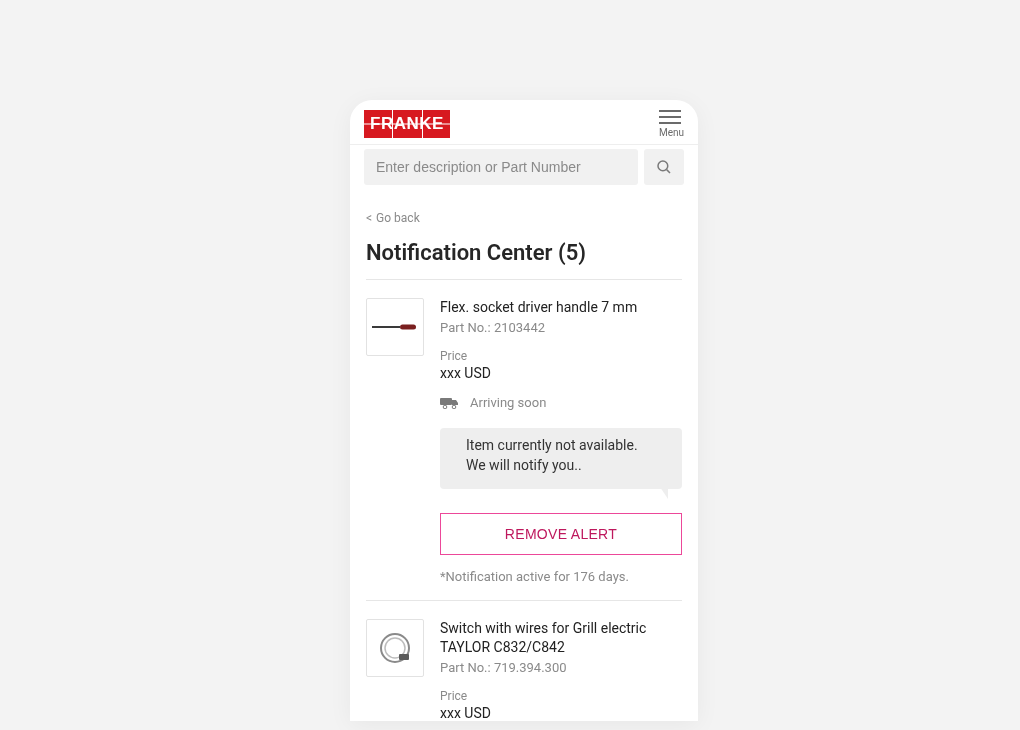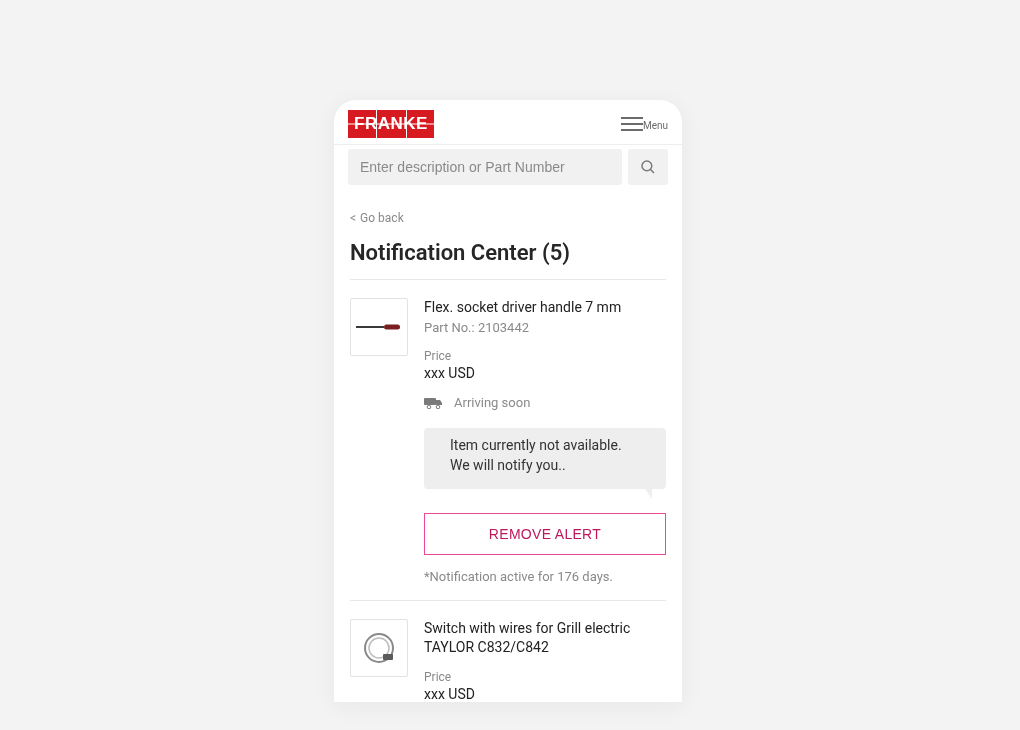--- a/index.html
+++ b/index.html
@@ -6,21 +6,21 @@
   body {
     background: #f3f3f3;
     font-family: -apple-system, BlinkMacSystemFont, "Segoe UI", Roboto, "Helvetica Neue", Arial, sans-serif;
     width: 1020px;
     height: 730px;
     overflow: hidden;
     position: relative;
   }
   .phone {
     position: absolute;
-    left: 334px;
+    left: 350px;
     top: 100px;
     width: 348px;
     background: #ffffff;
     border-radius: 22px 22px 0 0;
     box-shadow: 0 4px 24px rgba(0,0,0,0.05);
     overflow: hidden;
   }
   .header {
     display: flex;
     align-items: center;
@@ -68,21 +68,21 @@
     position: absolute;
     top: 0;
     bottom: 0;
     width: 1px;
     background: #fff;
   }
   .logo-grid .v1 { left: 33%; }
   .logo-grid .v2 { left: 67%; }
   .menu {
     display: flex;
-    flex-direction: row;
+    flex-direction: column;
     align-items: flex-start;
     cursor: pointer;
   }
   .hamburger {
     width: 22px;
     display: flex;
     flex-direction: column;
     gap: 4px;
   }
   .hamburger span {
@@ -314,19 +314,20 @@
     <div class="item">
       <div class="thumb">
         <svg width="40" height="40" viewBox="0 0 40 40">
           <circle cx="20" cy="20" r="14" fill="none" stroke="#8a8a8a" stroke-width="2"></circle>
           <circle cx="20" cy="20" r="10" fill="none" stroke="#bcbcbc" stroke-width="1.5"></circle>
           <rect x="24" y="26" width="10" height="6" rx="1" fill="#5a5a5a"></rect>
         </svg>
       </div>
       <div class="details">
         <div class="prod-title">Switch with wires for Grill electric TAYLOR C832/C842</div>
+        <div class="partno">Part No.: 719.394.300</div>
         <div class="price-label">Price</div>
         <div class="price-value">xxx USD</div>
       </div>
     </div>
 
   </div>
 </div>
 
 </body></html>

